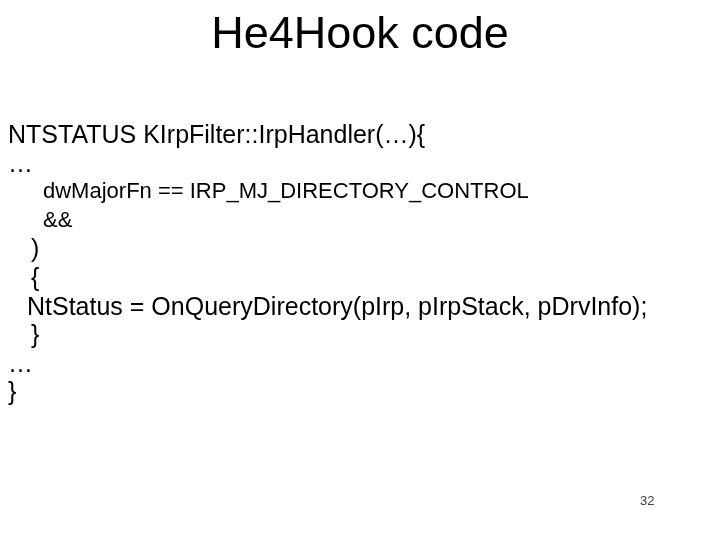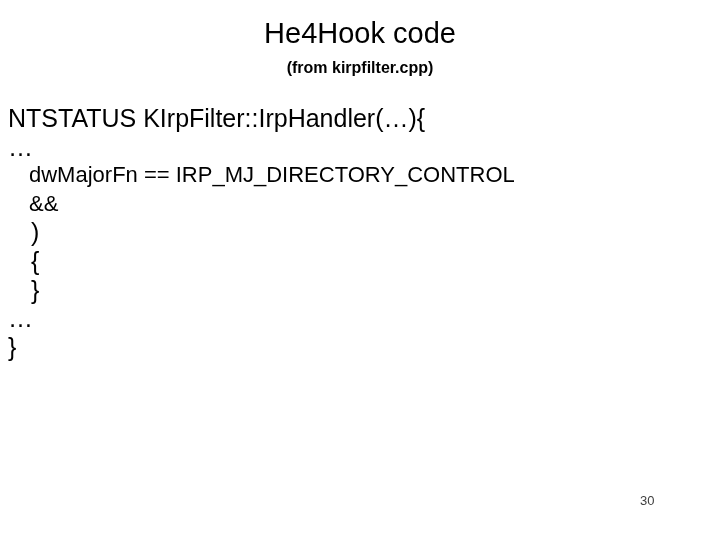--- a/index.html
+++ b/index.html
@@ -17,74 +17,74 @@
     width: 720px;
     height: 540px;
     background: #ffffff;
   }
   .title {
     position: absolute;
     top: 10px;
     left: 0;
     width: 100%;
     text-align: center;
-    font-size: 29px;
+    font-size: 45px;
     line-height: 46px;
     white-space: pre;
   }
   .subtitle {
     position: absolute;
     top: 59px;
     left: 0;
     width: 100%;
     text-align: center;
     font-size: 16px;
     font-weight: bold;
     white-space: pre;
   }
   .code {
     position: absolute;
-    top: 104px;
+    top: 120px;
     left: 0;
     width: 720px;
   }
   .cl {
     line-height: 28.6px;
     white-space: pre;
   }
   .sz-lg { font-size: 25px; }
   .sz-sm { font-size: 22px; }
   .ind-0  { padding-left: 8px; }
   .ind-1  { padding-left: 31px; }
   .ind-1n { padding-left: 27px; }
-  .ind-2  { padding-left: 29px; }
+  .ind-2  { padding-left: 43px; }
   .pagenum {
     position: absolute;
     top: 493px;
     left: 640px;
     font-size: 13px;
     color: #404040;
   }
 </style>
 </head>
 <body>
 
 <div class="slide">
 
   <div class="title">He4Hook code</div>
 
-  <div class="subtitle">(from kirpfilter.cpp)</div>
 
   <div class="code">
     <div class="cl sz-lg ind-0">NTSTATUS KIrpFilter::IrpHandler(…){</div>
     <div class="cl sz-lg ind-0">…</div>
     <div class="cl sz-sm ind-2">dwMajorFn == IRP_MJ_DIRECTORY_CONTROL</div>
     <div class="cl sz-sm ind-2">&amp;&amp;</div>
     <div class="cl sz-lg ind-1">)</div>
     <div class="cl sz-lg ind-1">{</div>
+    <div class="cl sz-lg ind-1n">NtStatus = OnQueryDirectory(pIrp, pIrpStack, pDrvInfo);</div>
     <div class="cl sz-lg ind-1">}</div>
     <div class="cl sz-lg ind-0">…</div>
     <div class="cl sz-lg ind-0">}</div>
   </div>
 
-  <div class="pagenum">30</div>
+  <div class="pagenum">32</div>
 
 </div>
 
 </body></html>

